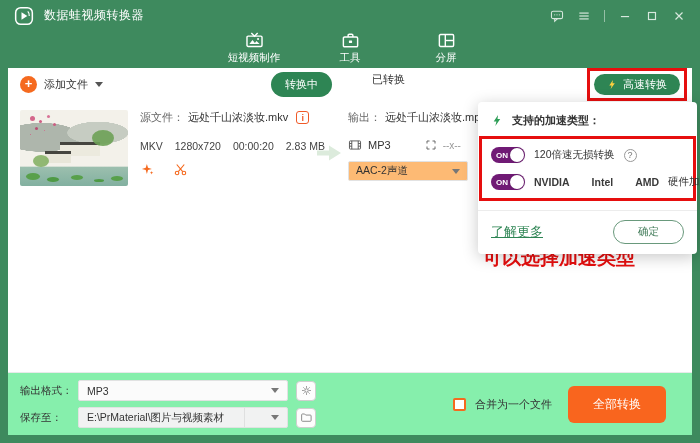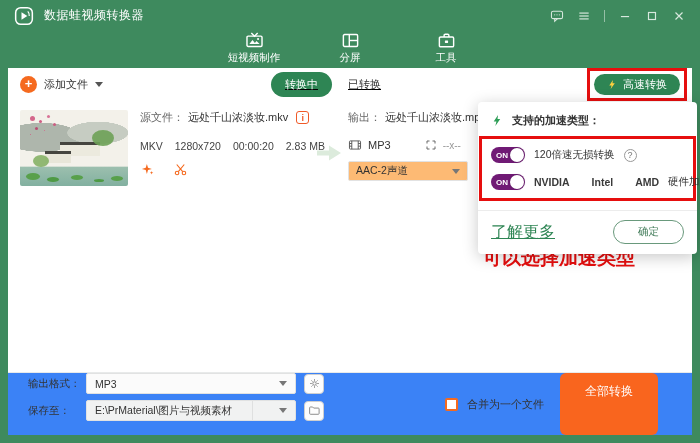--- a/index.html
+++ b/index.html
@@ -22,21 +22,21 @@
   .tab.active { background:#fff; border-radius:9px 9px 0 0; color:#2E8554; }
 
   
   .content { position:absolute; left:8px; right:8px; top:68px; bottom:8px; background:#fff; display:flex; flex-direction:column; }
 
   .toolbar { height:32px; display:flex; align-items:center; padding:0 12px; }
   .add-file { display:flex; align-items:center; gap:7px; }
   .plus-ic { width:17px; height:17px; border-radius:50%; background:#F56A1F; color:#fff; font-size:13px; font-weight:bold; line-height:16px; text-align:center; }
   .add-label { font-size:11px; color:#333; }
   .caret { width:0; height:0; border-left:4px solid transparent; border-right:4px solid transparent; border-top:5px solid #555; }
-  .seg { margin-left:168px; display:flex; align-items:center; gap:16px;text-decoration:underline; }
+  .seg { margin-left:168px; display:flex; gap:40px; }
   .pill-converting { background:#2E8554; color:#fff; font-size:11px; padding:5px 14px; border-radius:13px; }
   .tab-converted { font-size:11px; color:#333; }
   .fast-wrap { margin-left:auto; margin-right:-7px; border:3px solid #E60E0E; padding:3px 4px; background:transparent; }
   .fast-btn { display:flex; align-items:center; gap:5px; background:#2E8554; color:#fff; font-size:11px; padding:3px 13px; border-radius:13px; }
   .fast-btn svg { width:11px; height:11px; color:#FFD23E; }
 
   
   .filerow { display:flex; padding:10px 12px 0 12px; }
   .thumb { position:relative; width:108px; height:76px; border-radius:2px; overflow:hidden; background-color:#f3f1ea;
     background-image:
@@ -70,21 +70,21 @@
   .outfmt { margin-top:13px; display:flex; align-items:center; font-size:11px; color:#333; }
   .outfmt .film { width:14px; height:14px; color:#555; margin-right:6px; }
   .outfmt .expand { width:12px; height:12px; color:#666; margin-left:34px; }
   .dims { font-size:10px; color:#999; margin-left:6px; }
   .aac { margin-top:9px; width:120px; height:20px; background:#fdba74; border:1px solid #e2e2e2; border-radius:2px; display:flex; align-items:center; padding:0 7px; font-size:10.5px; color:#333; }
   .aac .caret { margin-left:auto; border-top-color:#777; }
 
   .grow { flex:1; }
 
   
-  .bottombar { height:63px; background:#3b82f6; border-top:1px solid #e8eaea; display:flex; padding:0 20px; }
+  .bottombar { height:63px; background:#86efac; border-top:1px solid #e8eaea; display:flex; align-items:center; padding:0 12px; }
   .forms { display:flex; flex-direction:column; gap:6px; }
   .formrow { display:flex; align-items:center; gap:8px; }
   .formlabel { width:50px; font-size:10.5px; color:#333; white-space:nowrap; }
   .select { width:210px; height:21px; border:1px solid #e1e2e2; border-radius:2px; display:flex; align-items:center; padding:0 8px; font-size:10.5px; color:#333; white-space:nowrap; overflow:hidden; }
   .select.fmt { background:#fbfbfb; }
   .select.path { background:#f1f2f2; }
   .select .caret { margin-left:auto; border-top-color:#777; }
   .seldiv { width:1px; height:19px; background:#dfe0e0; margin-left:auto; margin-right:7px; }
   .icbtn { width:20px; height:20px; border:1px solid #cfcfcf; border-radius:4px; background:#fdfdfd; display:flex; align-items:center; justify-content:center; color:#8a8a8a; }
   .icbtn svg { width:13px; height:13px; }
@@ -100,21 +100,21 @@
   .popup-title { font-size:11px; font-weight:bold; color:#333; }
   .popup-redbox { border:3px solid #E60E0E; margin:0 1px; padding:8px 9px; display:flex; flex-direction:column; gap:11px; }
   .tglrow { display:flex; align-items:center; gap:9px; font-size:10.5px; color:#333; white-space:nowrap; }
   .switch { position:relative; width:34px; height:16px; border-radius:8px; background:#701a75; display:flex; align-items:center; flex:none; }
   .switch .on-txt { color:#fff; font-size:8px; font-weight:bold; margin-left:5px; }
   .switch .knob { position:absolute; right:1px; top:1px; width:14px; height:14px; border-radius:50%; background:#fff; box-shadow:0 0 2px rgba(0,0,0,.35); }
   .help { width:13px; height:13px; border-radius:50%; border:1px solid #999; color:#777; font-size:9px; display:inline-flex; align-items:center; justify-content:center; flex:none; }
   .brand { font-weight:bold; color:#3a3a3a; }
   .bsep { width:1px; height:9px; background:#ccc; margin:0 2px; }
   .popup-foot { display:flex; align-items:center; justify-content:space-between; padding:9px 13px 10px 13px; border-top:1px solid #ececec; margin-top:9px; }
-  .learn { color:#2E8554; font-size:16px; text-decoration:underline; }
+  .learn { color:#2E8554; font-size:13px; text-decoration:underline; }
   .okbtn { border:1px solid #69997c; color:#3f7a57; font-size:10.5px; padding:4px 24px; border-radius:12px; background:#fff; }
 
   .annotation { position:absolute; left:483px; top:220px; color:#E60E0E; font-size:19px; font-weight:bold; line-height:25px; z-index:5; }
 </style>
 </head>
 <body>
 
 <div class="window">
 
   <div class="titlebar">
@@ -167,33 +167,33 @@
       <svg viewBox="0 0 24 24" fill="none" stroke="currentColor" stroke-width="1.8">
         <rect x="2.5" y="6.5" width="19" height="13" rx="1.5"></rect>
         <path d="M8 2.5 L12 6.5 L16 2.5"></path>
         <path d="M5.5 16.5 L9.5 11.5 L12.5 15 L14.5 12.5 L18.5 16.5 Z" fill="currentColor" stroke="none"></path>
         <circle cx="16.5" cy="10" r="1.3" fill="currentColor" stroke="none"></circle>
       </svg>
       <span class="tab-label">短视频制作</span>
     </div>
     <div class="tab">
       <svg viewBox="0 0 24 24" fill="none" stroke="currentColor" stroke-width="1.8">
+        <rect x="3" y="7.5" width="18" height="12.5" rx="1.5"></rect>
+        <path d="M9 7.5 V5.5 a1.5 1.5 0 0 1 1.5-1.5 h3 a1.5 1.5 0 0 1 1.5 1.5 V7.5"></path>
+        <rect x="10" y="12" width="4" height="3" rx="0.5" fill="currentColor" stroke="none"></rect>
+      </svg>
+      <span class="tab-label">工具</span>
+    </div>
+    <div class="tab">
+      <svg viewBox="0 0 24 24" fill="none" stroke="currentColor" stroke-width="1.8">
         <rect x="3" y="4.5" width="18" height="15" rx="1.5"></rect>
         <line x1="10.5" y1="4.5" x2="10.5" y2="19.5"></line>
         <line x1="10.5" y1="12" x2="21" y2="12"></line>
       </svg>
       <span class="tab-label">分屏</span>
-    </div>
-    <div class="tab">
-      <svg viewBox="0 0 24 24" fill="none" stroke="currentColor" stroke-width="1.8">
-        <rect x="3" y="7.5" width="18" height="12.5" rx="1.5"></rect>
-        <path d="M9 7.5 V5.5 a1.5 1.5 0 0 1 1.5-1.5 h3 a1.5 1.5 0 0 1 1.5 1.5 V7.5"></path>
-        <rect x="10" y="12" width="4" height="3" rx="0.5" fill="currentColor" stroke="none"></rect>
-      </svg>
-      <span class="tab-label">工具</span>
     </div>
   </div>
 
   <div class="content">
 
     <div class="toolbar">
       <div class="add-file">
         <span class="plus-ic">+</span>
         <span class="add-label">添加文件</span>
         <span class="caret"></span>

